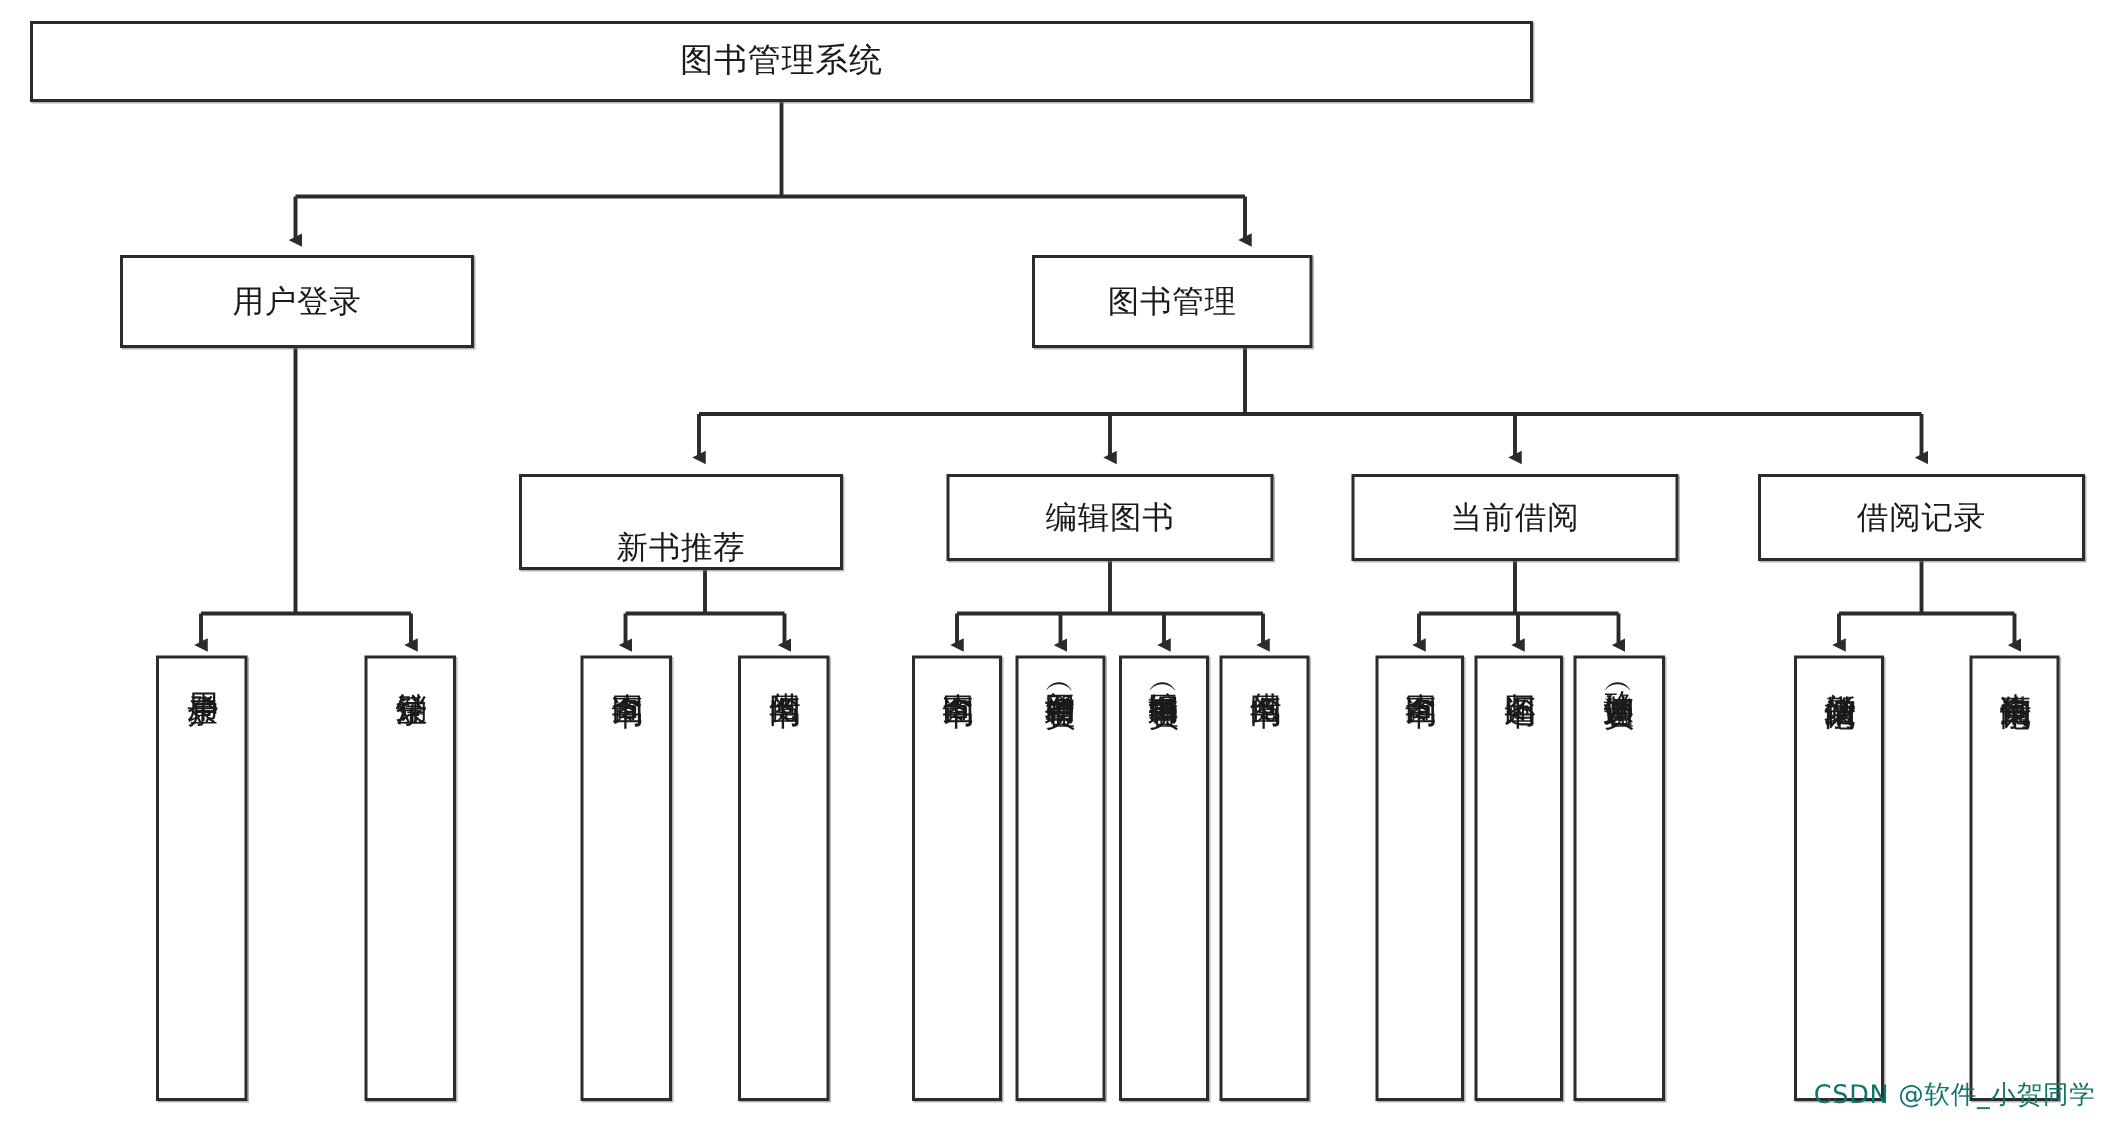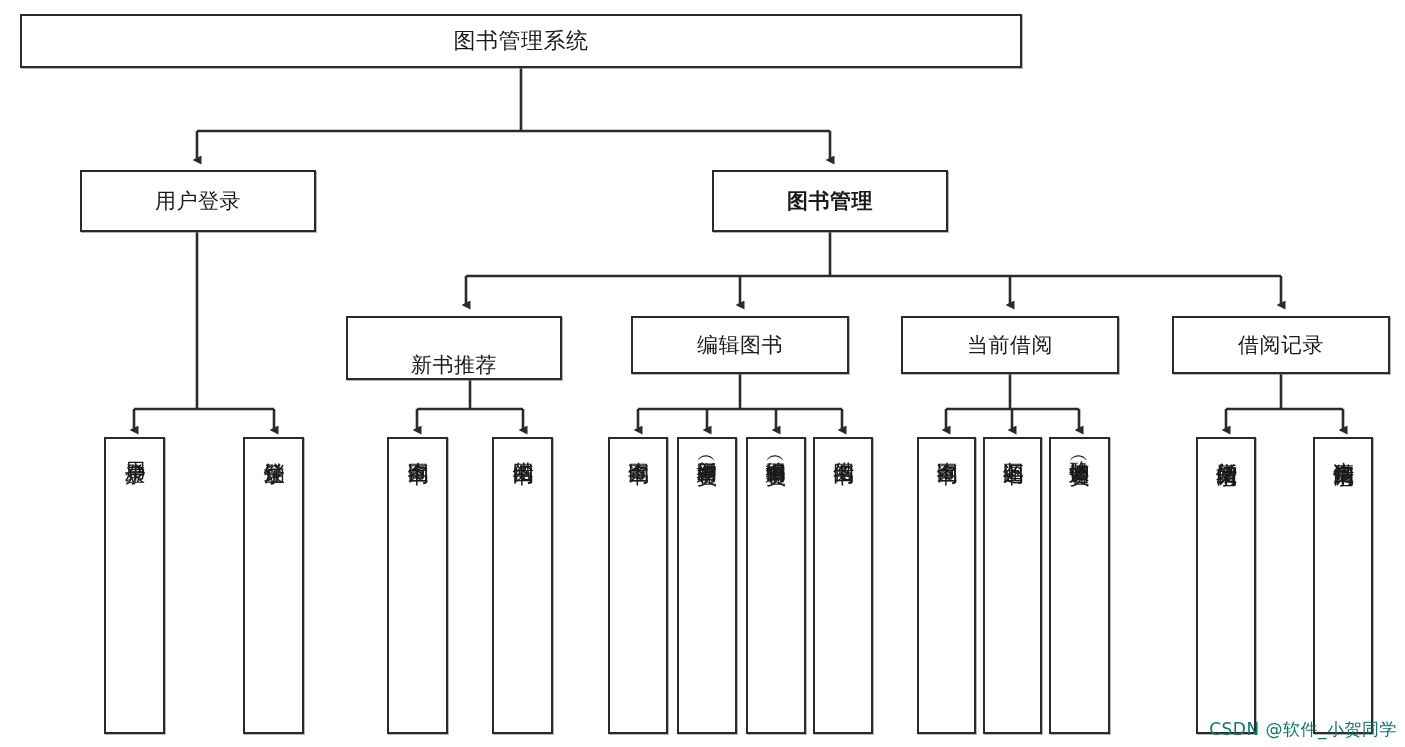--- a/index.html
+++ b/index.html
@@ -131,21 +131,21 @@
     </g>
   </svg>
 
   <div class="node root horizontal" style="left:20px; top:14px; width:1002px; height:54px;">
     <span class="label">图书管理系统</span>
   </div>
 
   <div class="node horizontal" style="left:80px; top:170px; width:236px; height:62px;">
     <span class="label">用户登录</span>
   </div>
-  <div class="node horizontal" style="left:712px; top:170px; width:236px; height:62px;font-weight:bold;">
+  <div class="node horizontal" style="left:688px; top:170px; width:187px; height:62px;">
     <span class="label">图书管理</span>
   </div>
 
   <div class="node horizontal" style="left:346px; top:316px; width:216px; height:64px;align-items:flex-end;">
     <span class="label">新书推荐</span>
   </div>
   <div class="node horizontal" style="left:631px; top:316px; width:218px; height:58px;">
     <span class="label">编辑图书</span>
   </div>
   <div class="node horizontal" style="left:1172px; top:316px; width:218px; height:58px;">

